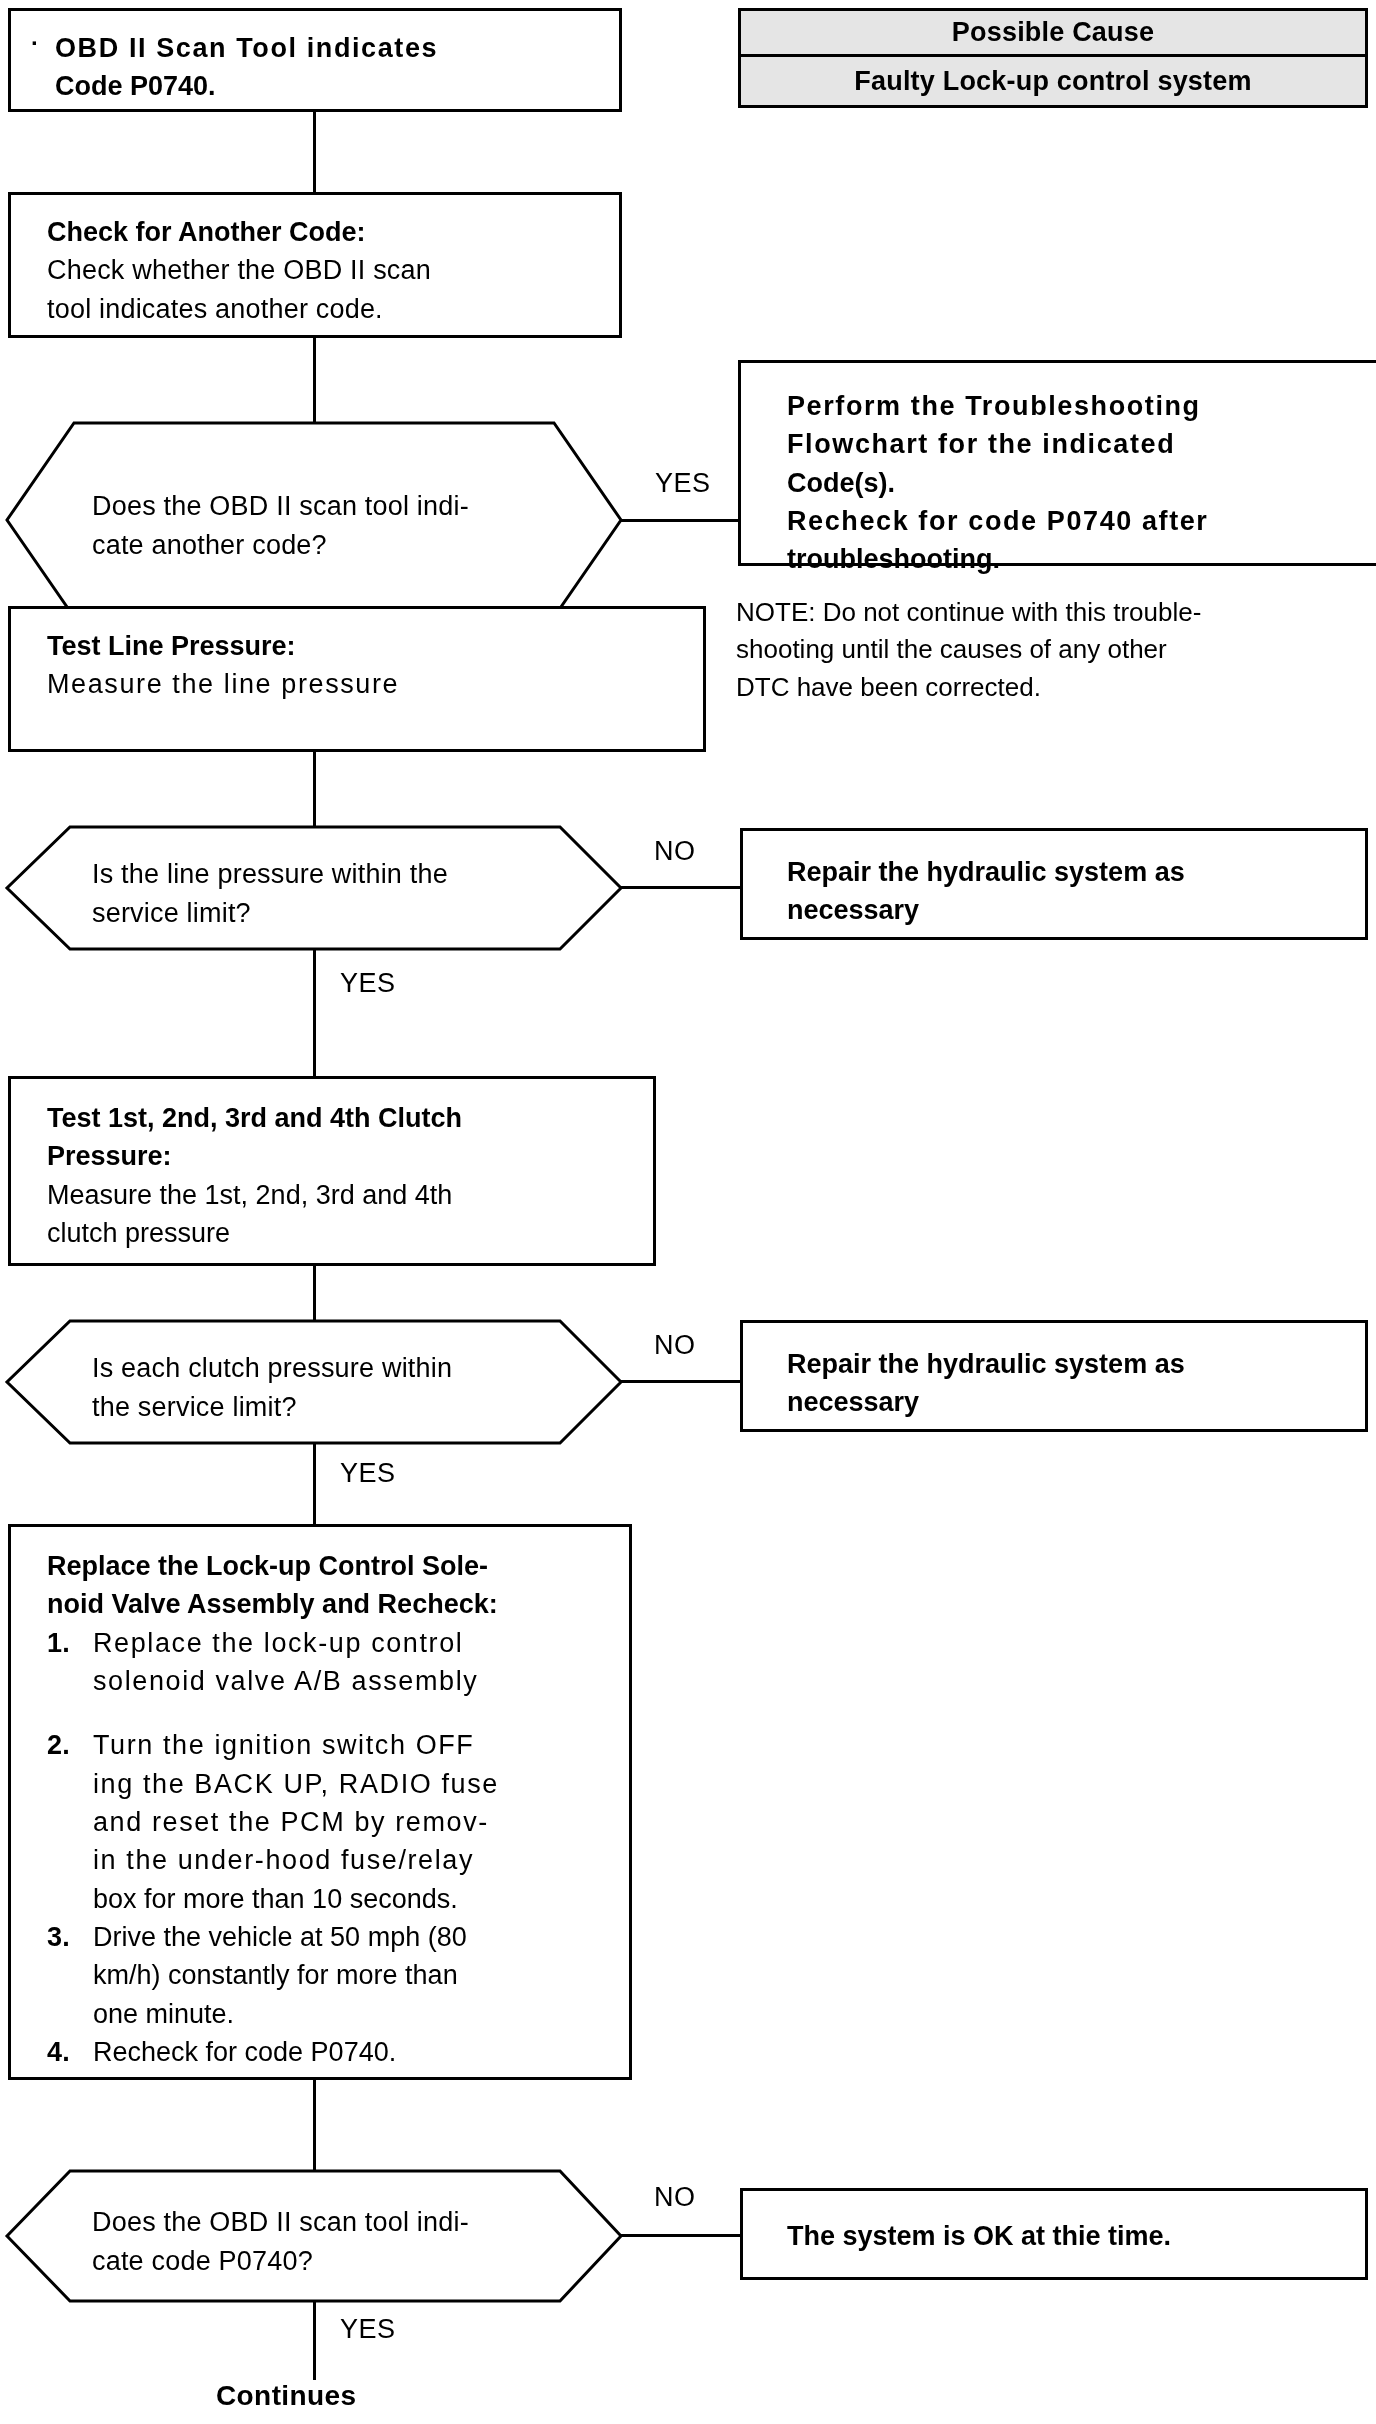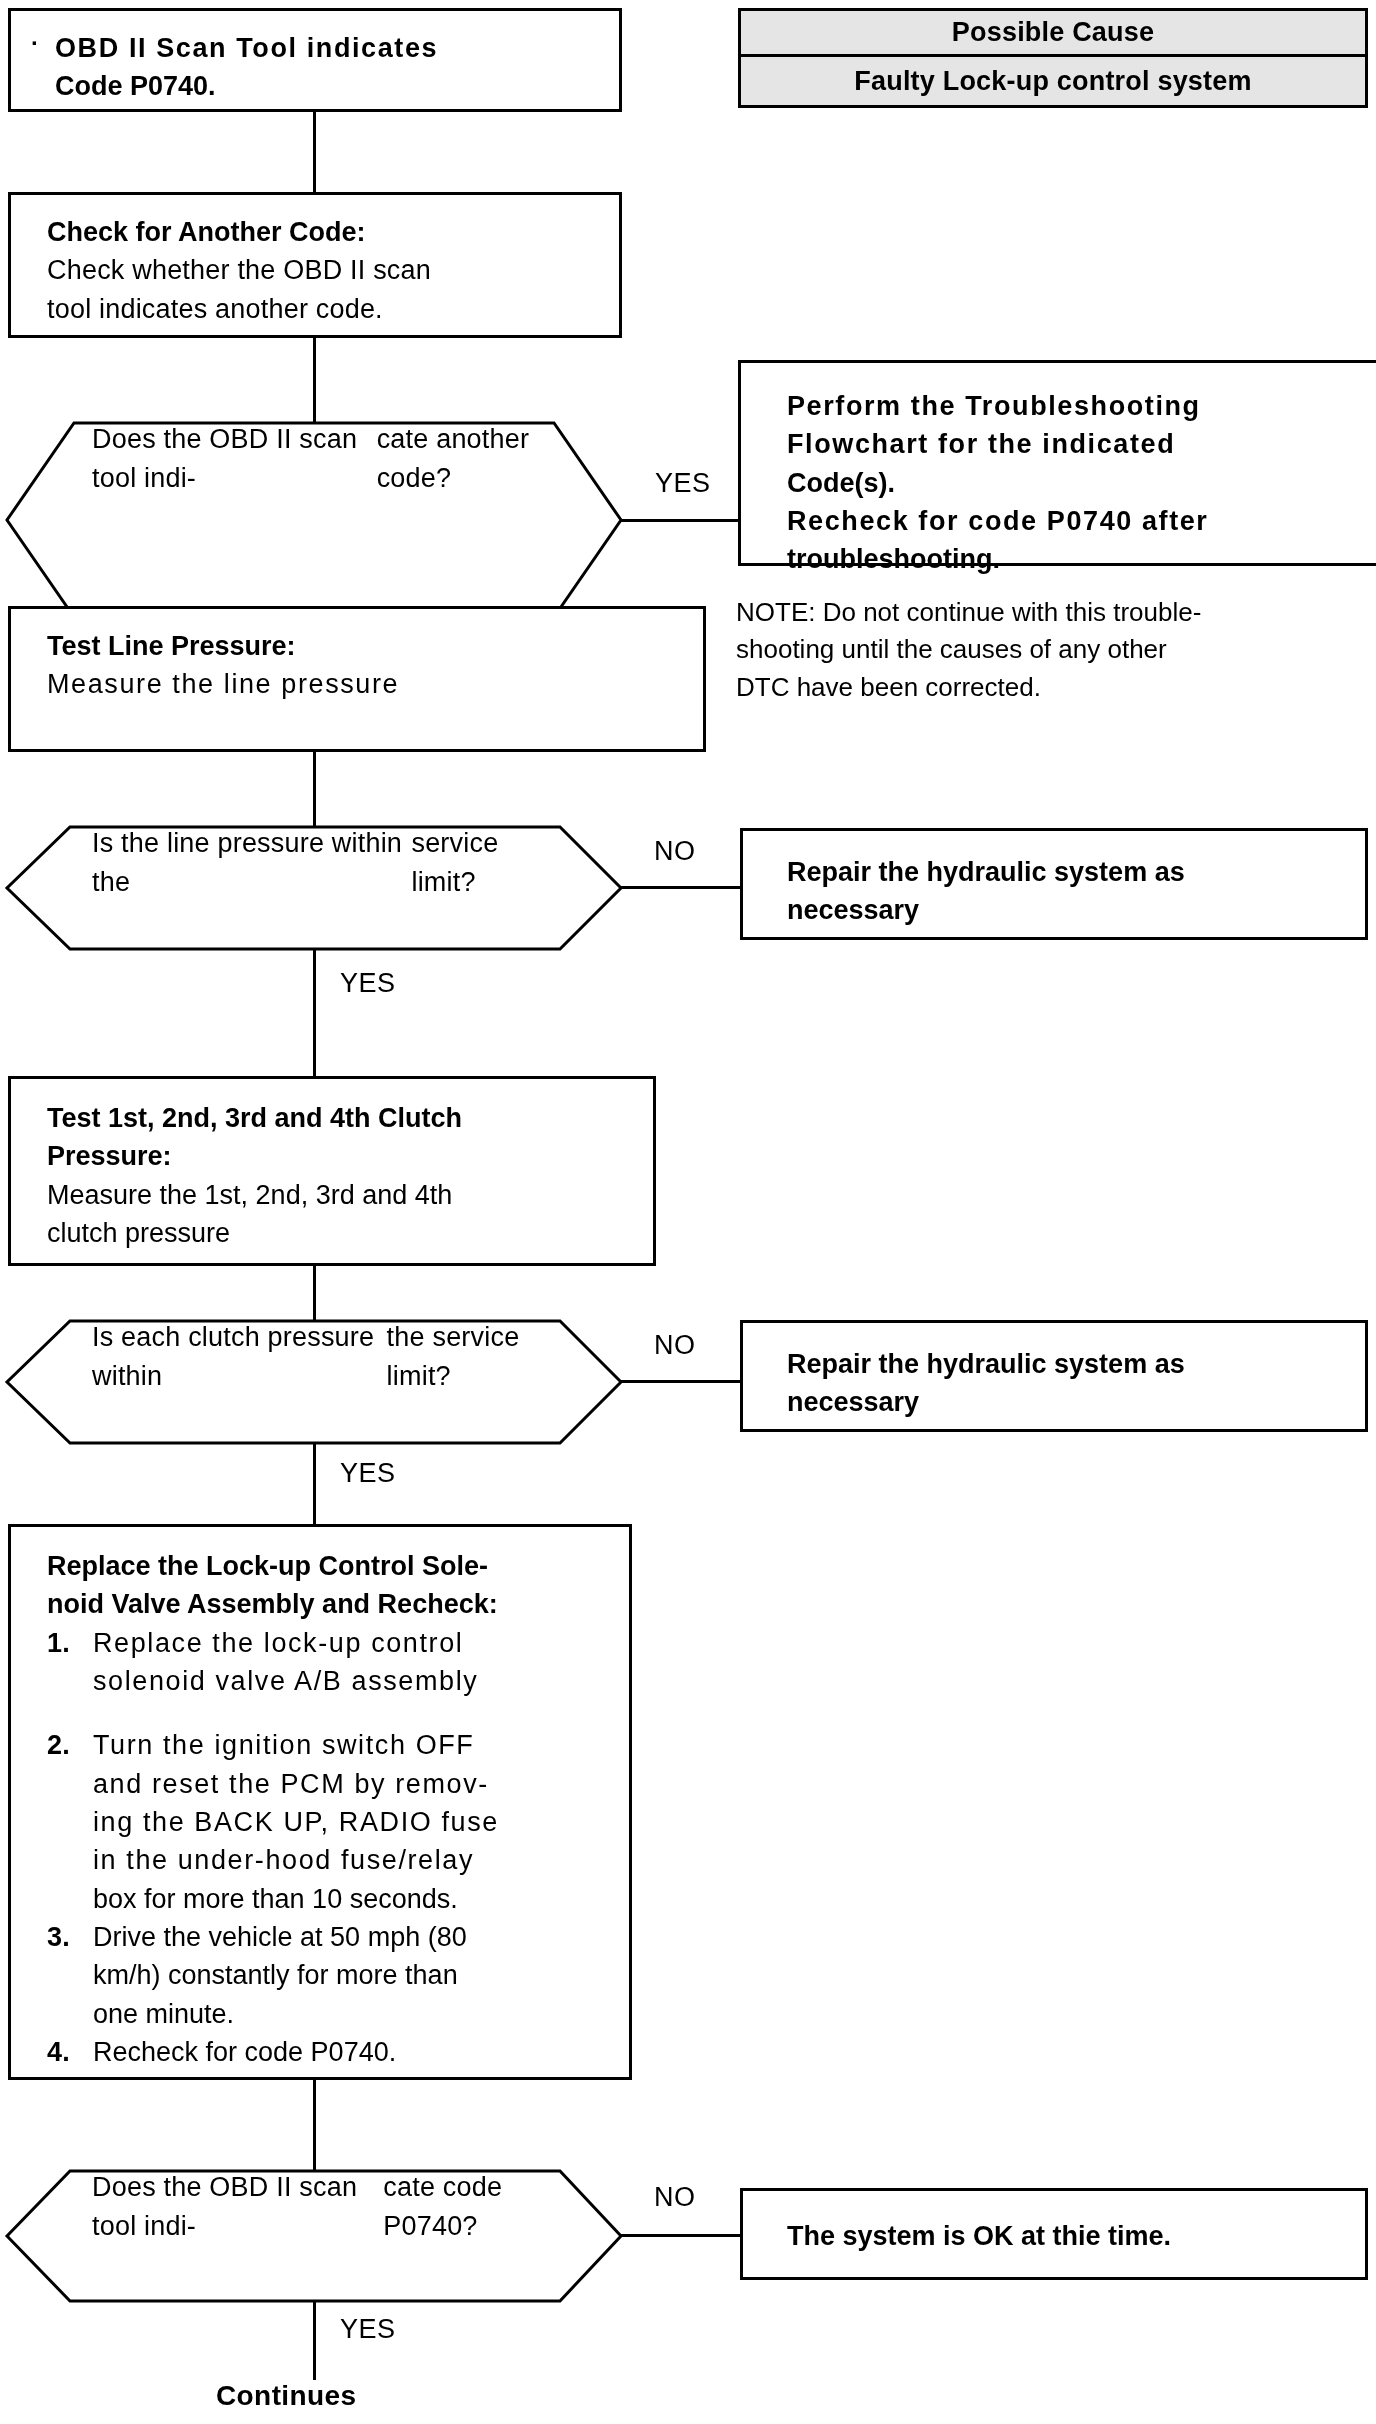--- a/index.html
+++ b/index.html
@@ -71,24 +71,24 @@
     background: #000;
   }
 
   
   .hex {
     position: absolute;
   }
   .hex svg { display: block; }
   .hex .hextext {
     position: absolute;
-    left: 0; top: 0;
+    left: 0; top: 6px;
     width: 100%; height: 100%;
     display: flex;
-    flex-direction: row;
+    flex-direction: column;
     justify-content: center;
     box-sizing: border-box;
     padding-left: 88px;
     padding-right: 70px;
     font-size: 27px;
     line-height: 1.46;
     letter-spacing: 0.2px;
   }
 
   
@@ -255,22 +255,22 @@
     <ul class="ol">
       <li>
         <span class="num">1.</span>
         <div class="reg wide">Replace the lock-up control</div>
         <div class="reg wide">solenoid valve A/B assembly</div>
       </li>
       <li class="gap"></li>
       <li>
         <span class="num">2.</span>
         <div class="reg wide">Turn the ignition switch OFF</div>
+        <div class="reg wide">ing the BACK UP, RADIO fuse</div>
         <div class="reg wide">and reset the PCM by remov-</div>
-        <div class="reg wide">ing the BACK UP, RADIO fuse</div>
         <div class="reg wide">in the under-hood fuse/relay</div>
         <div class="reg tight">box for more than 10 seconds.</div>
       </li>
       <li>
         <span class="num">3.</span>
         <div class="reg tight">Drive the vehicle at 50 mph (80</div>
         <div class="reg tight">km/h) constantly for more than</div>
         <div class="reg tight">one minute.</div>
       </li>
       <li>

